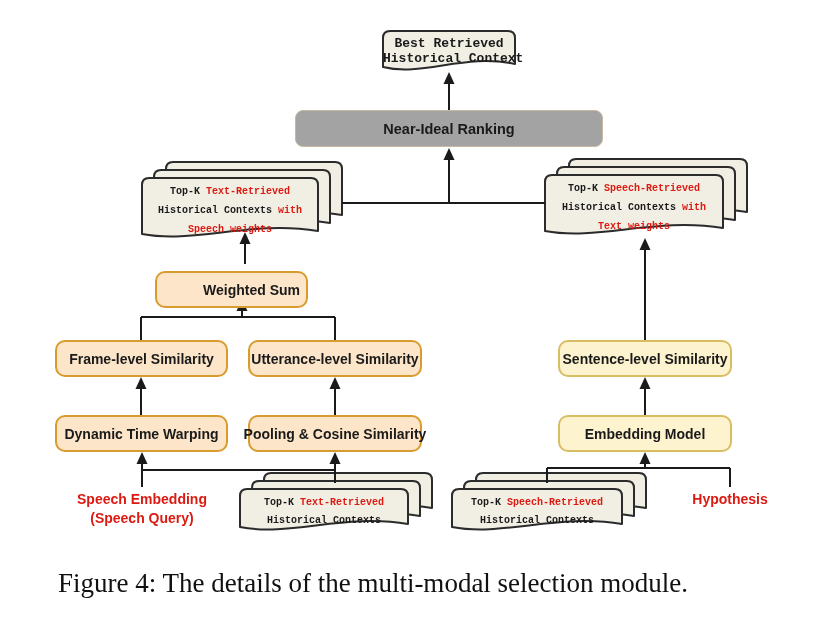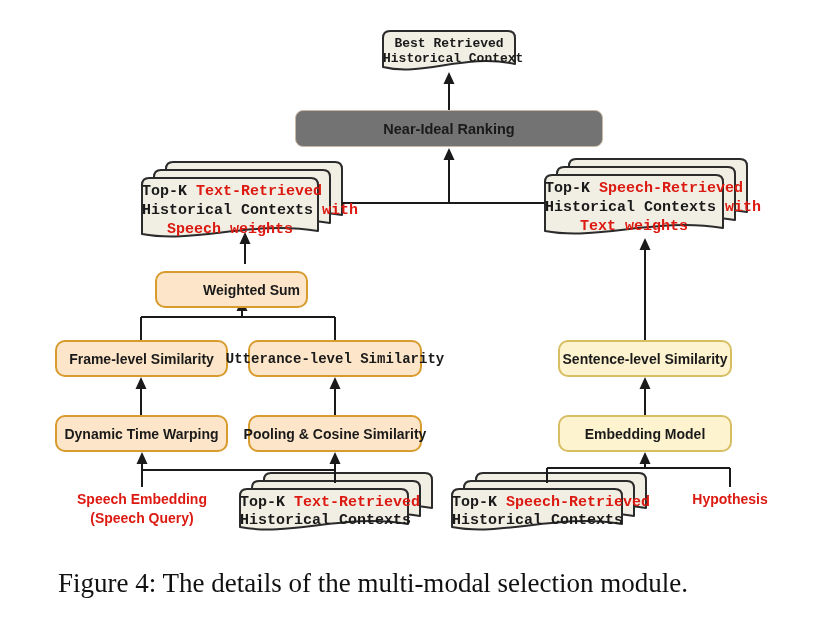--- a/index.html
+++ b/index.html
@@ -8,24 +8,24 @@
     font-family:"Liberation Sans",sans-serif;
   }
   svg.layer{position:absolute;left:0;top:0;z-index:1;}
   .box{
     position:absolute;z-index:2;box-sizing:border-box;
     display:flex;align-items:center;justify-content:center;
     font-weight:bold;font-size:14px;color:#1a1a1a;white-space:nowrap;
   }
   .box.orange{background:#fce5c8;border:2px solid #d89b2d;border-radius:10px;}
   .box.yellow{background:#fdf3cf;border:2px solid #d8be62;border-radius:10px;}
-  .box.tan{background:#737373;border:1.5px solid #c9b8a5;border-radius:8px;font-size:14.5px;}
+  .box.tan{background:#a3a3a3;border:1.5px solid #c9b8a5;border-radius:8px;font-size:14.5px;}
   .doc-text{
     position:absolute;z-index:3;text-align:center;font-weight:bold;color:#1a1a1a;
-    font-size:15px;line-height:19px;
+    font-size:10px;line-height:19px;
   }
   .doc-text .ln{white-space:nowrap;font-family:Liberation Mono, monospace;}
   .red{color:#dc1a12;}
   .free-label{
     position:absolute;z-index:3;text-align:center;font-weight:bold;color:#dc1a12;
     font-size:14px;line-height:19px;white-space:nowrap;
   }
   #caption{
     position:absolute;z-index:3;left:0;top:568px;width:746px;text-align:center;
     font-family:"Liberation Serif",serif;font-size:27px;color:#111111;
@@ -110,21 +110,21 @@
   </div>
 
   <div class="box orange" style="left:155px;top:271px;width:153px;height:37px;padding-left:40px;">
     <span>Weighted Sum</span>
   </div>
 
   <div class="box orange" style="left:55px;top:340px;width:173px;height:37px;">
     <span>Frame-level Similarity</span>
   </div>
 
-  <div class="box orange" style="left:248px;top:340px;width:174px;height:37px;font-family:Liberation Mono, monospace;">
+  <div class="box orange" style="left:248px;top:340px;width:174px;height:37px;">
     <span>Utterance-level Similarity</span>
   </div>
 
   <div class="box yellow" style="left:558px;top:340px;width:174px;height:37px;">
     <span>Sentence-level Similarity</span>
   </div>
 
   <div class="box orange" style="left:55px;top:415px;width:173px;height:37px;">
     <span>Dynamic Time Warping</span>
   </div>

